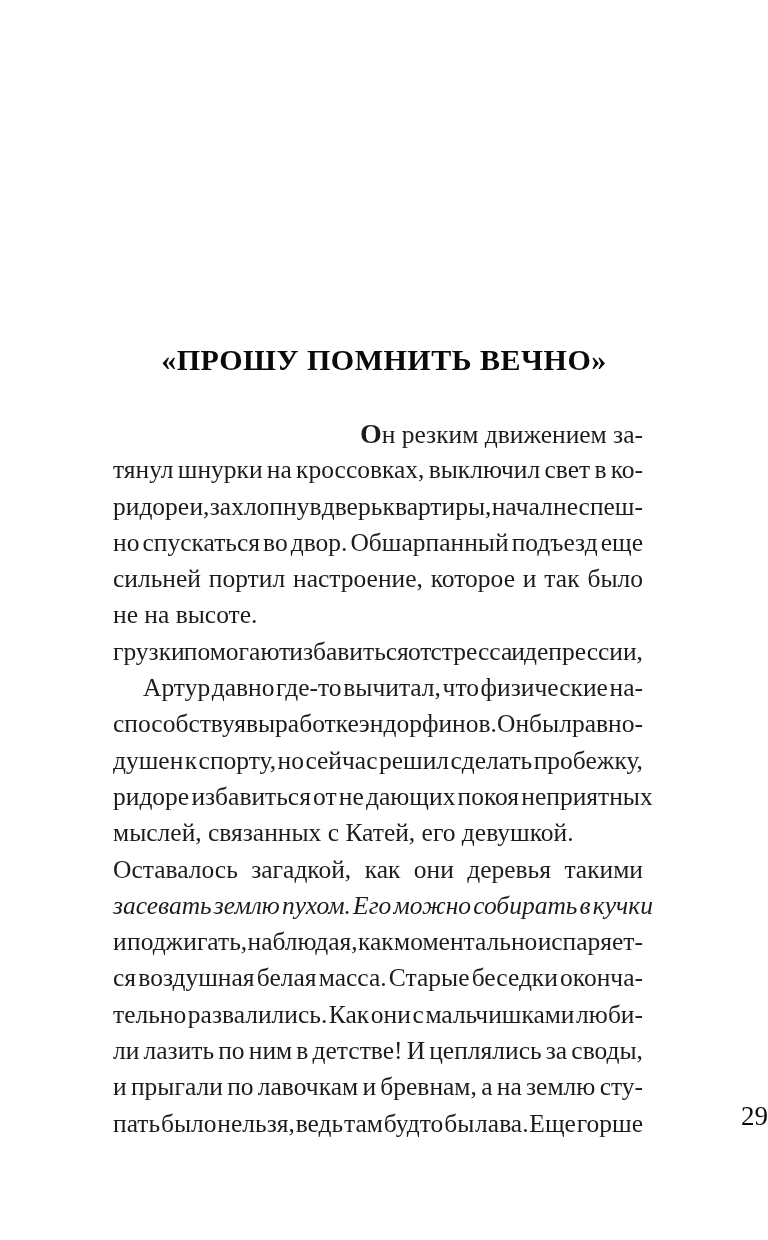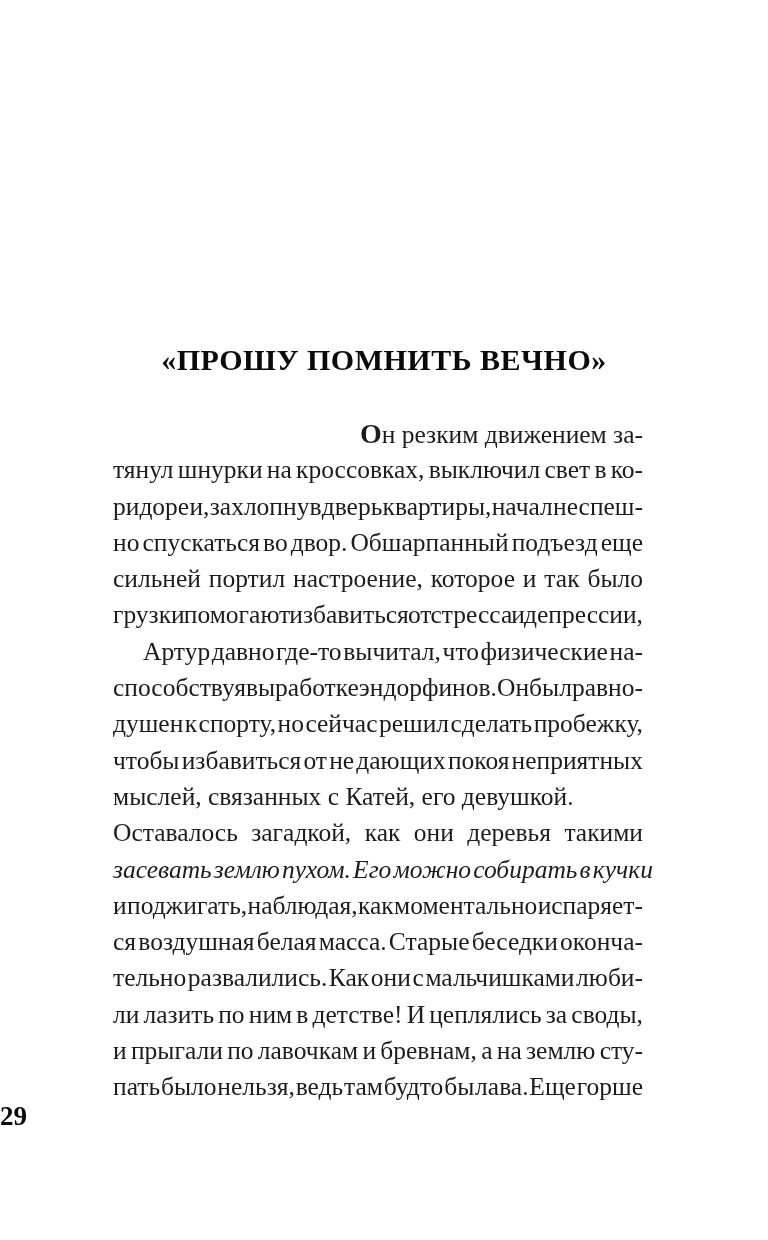--- a/index.html
+++ b/index.html
@@ -64,49 +64,50 @@
   }
   .dropcap {
     font-weight: bold;
     font-size: 28px;
   }
   .page-number {
     position: absolute;
     left: 0;
     width: 768px;
     top: 1093px;
-    text-align: left;
-    font-weight: bold;
+    text-align: right;
+    font-weight: normal;
     font-size: 27px;
     color: #0a0a0a;
   }
 </style>
 </head>
 <body>
 
 <div class="page">
 
   <div class="chapter-title">«ПРОШУ ПОМНИТЬ ВЕЧНО»</div>
 
   <div class="body-text">
 
     <div>
       <span class="line first"><span class="dropcap">О</span><span>н резким движением за-</span></span>
       <span class="line" style="white-space: nowrap; display: block; text-align: left; word-spacing: -2.13616px;">тянул шнурки на кроссовках, выключил свет в ко-</span>
       <span class="line" style="white-space: nowrap; display: block; text-align: left; word-spacing: -6.10677px;">ридоре и, захлопнув дверь квартиры, начал неспеш-</span>
       <span class="line" style="white-space: nowrap; display: block; text-align: left; word-spacing: -3.32292px;">но спускаться во двор. Обшарпанный подъезд еще</span>
       <span class="line" style="white-space: nowrap; display: block; text-align: left; word-spacing: 1.50781px;">сильней портил настроение, которое и так было</span>
+      <span class="line last">не на высоте.</span>
     </div>
 
     <div>
       <span class="line" style="white-space: nowrap; display: block; text-align: left; word-spacing: -7.30469px;">грузки помогают избавиться от стресса и депрессии,</span>
       <span class="line indent" style="white-space: nowrap; display: block; text-align: left; word-spacing: -4.76302px;">Артур давно где-то вычитал, что физические на-</span>
       <span class="line" style="white-space: nowrap; display: block; text-align: left; word-spacing: -6.30625px;">способствуя выработке эндорфинов. Он был равно-</span>
       <span class="line" style="white-space: nowrap; display: block; text-align: left; word-spacing: -4.92411px;">душен к спорту, но сейчас решил сделать пробежку,</span>
-      <span class="line" style="white-space: nowrap; display: block; text-align: left; word-spacing: -4.17708px;">чтобы избавиться от не дающих покоя неприятных</span>
+      <span class="line" style="white-space: nowrap; display: block; text-align: left; word-spacing: -4.17708px;">ридоре избавиться от не дающих покоя неприятных</span>
       <span class="line last">мыслей, связанных с Катей, его девушкой.</span>
     </div>
 
     <div>
       <span class="line" style="white-space: nowrap; display: block; text-align: left; word-spacing: 2.43438px;">Оставалось загадкой, как они деревья такими</span>
       <span class="line" style="white-space: nowrap; display: block; text-align: left; word-spacing: -4.18973px; font-style: italic;">засевать землю пухом. Его можно собирать в кучки</span>
       <span class="line" style="white-space: nowrap; display: block; text-align: left; word-spacing: -6.04063px;">и поджигать, наблюдая, как моментально испаряет-</span>
       <span class="line" style="white-space: nowrap; display: block; text-align: left; word-spacing: -4.16146px;">ся воздушная белая масса. Старые беседки оконча-</span>
       <span class="line" style="white-space: nowrap; display: block; text-align: left; word-spacing: -4.77865px;">тельно развалились. Как они с мальчишками люби-</span>
       <span class="line" style="white-space: nowrap; display: block; text-align: left; word-spacing: -2.21528px;">ли лазить по ним в детстве! И цеплялись за своды,</span>

